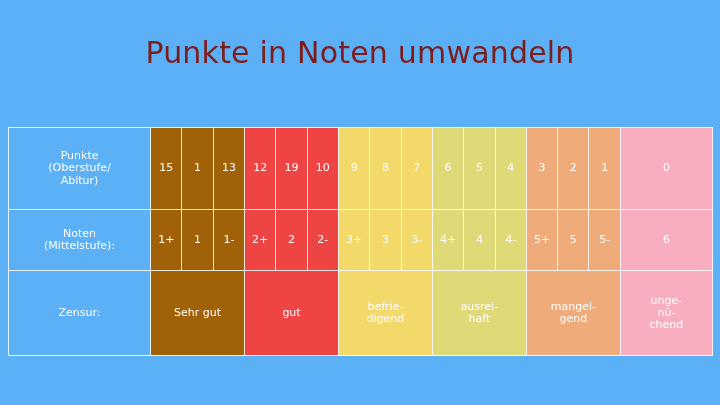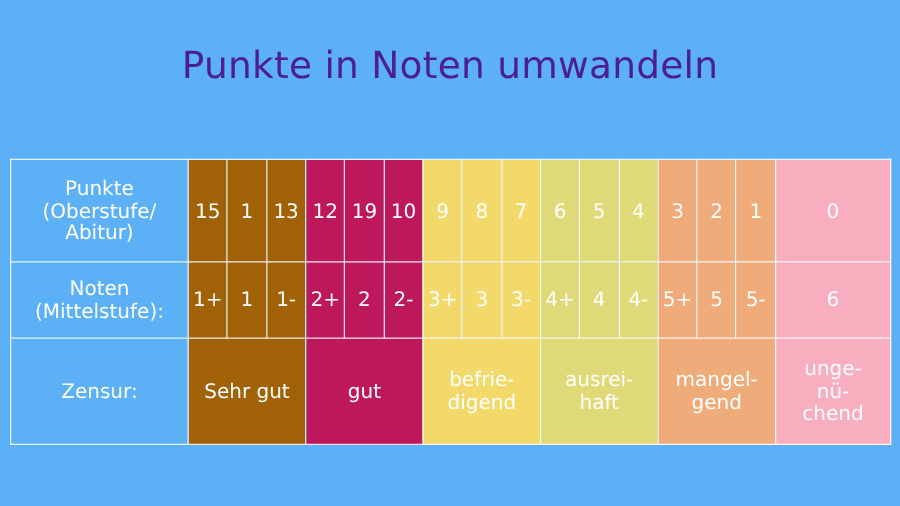--- a/index.html
+++ b/index.html
@@ -18,59 +18,59 @@
     width: 720px;
     height: 405px;
     background: #5cb0f5;
   }
   #title {
     position: absolute;
     top: 36px;
     left: 0;
     width: 720px;
     text-align: center;
-    color: #4c1d95;
+    color: #7f1d1d;
     font-size: 30px;
     font-weight: 400;
     letter-spacing: 0.2px;
     line-height: 1.1;
   }
   #grade-table {
     position: absolute;
     left: 8px;
     top: 127px;
     width: 705px;
     height: 225px;
     border-collapse: collapse;
     table-layout: fixed;
   }
   #grade-table td {
     padding: 0;
     border: 1px solid rgba(255,255,255,0.85);
     color: #ffffff;
     text-align: center;
     vertical-align: middle;
-    font-size: 16px;
+    font-size: 11px;
     line-height: 1.12;
   }
   td.rowhead {
     background: #5cb0f5;
     text-align: right;
     padding-right: 7px;
     font-size: 16px;
     width: 142px;
     line-height: 1.16;
     white-space: pre-line;
   }
   tr.row-points td { height: 81px; }
   tr.row-grades td { height: 60px; }
   tr.row-zensur td { height: 84px; vertical-align: top; padding-top: 9px; }
   tr.row-zensur td.rowhead { vertical-align: top; padding-top: 9px; }
   .c-green-dark  { background: #a16207; }
-  .c-green-light { background: #be185d; margin-left: 26px; }
+  .c-green-light { background: #ef4444; margin-left: 26px; }
   .c-yellow      { background: #f2d96a; }
   .c-khaki       { background: #e0d978; }
   .c-orange      { background: #f0ab7a; }
   .c-pink        { background: #f9aec0; }
   .zensur-text { white-space: pre-line; }
 </style>
 </head>
 <body>
 
 <div id="page">

